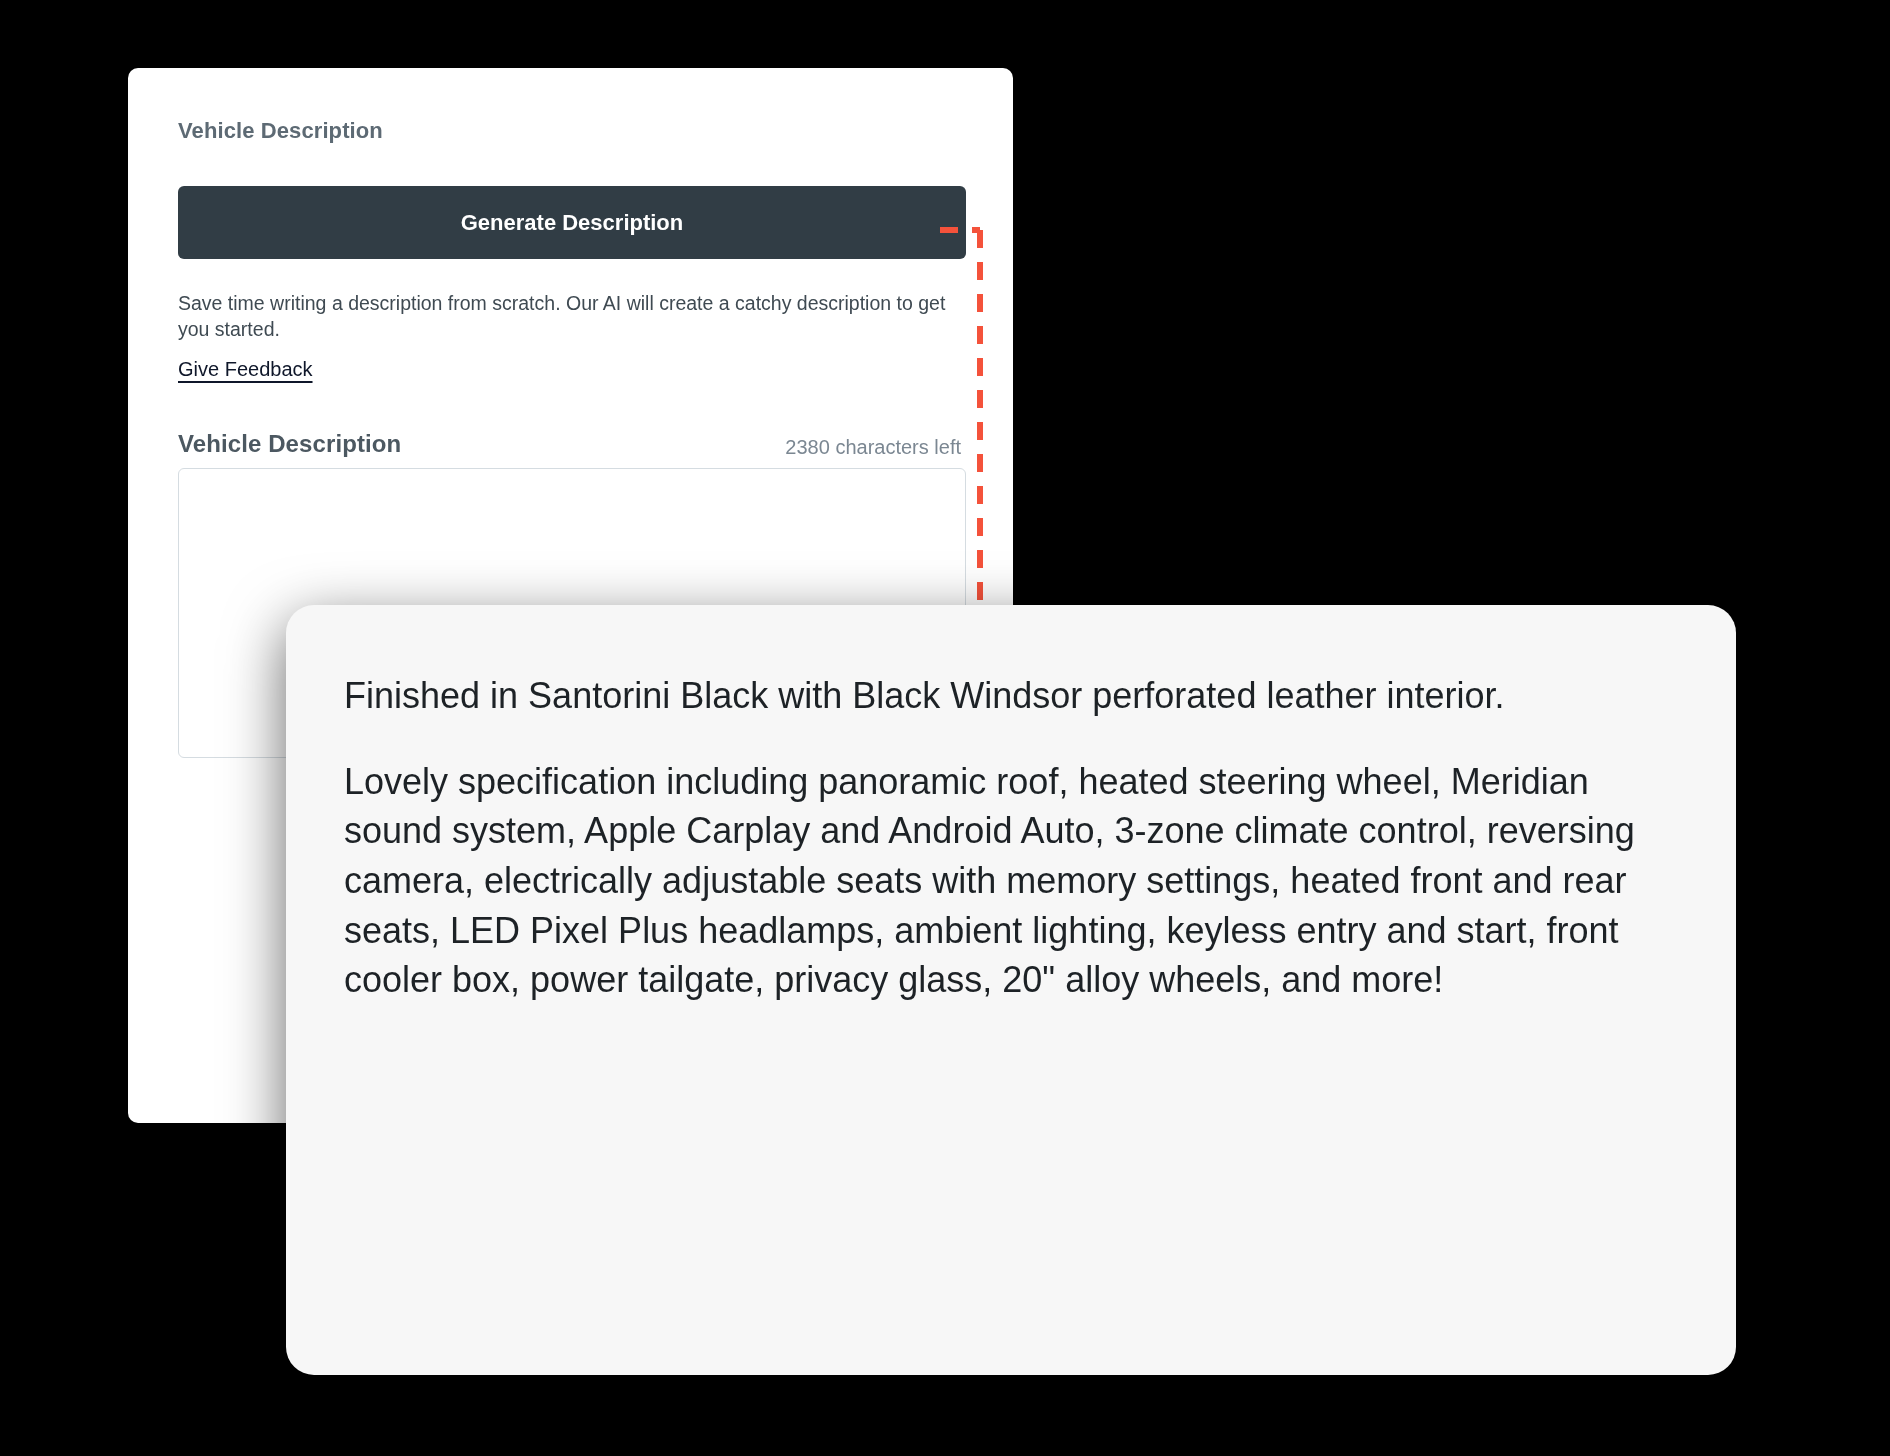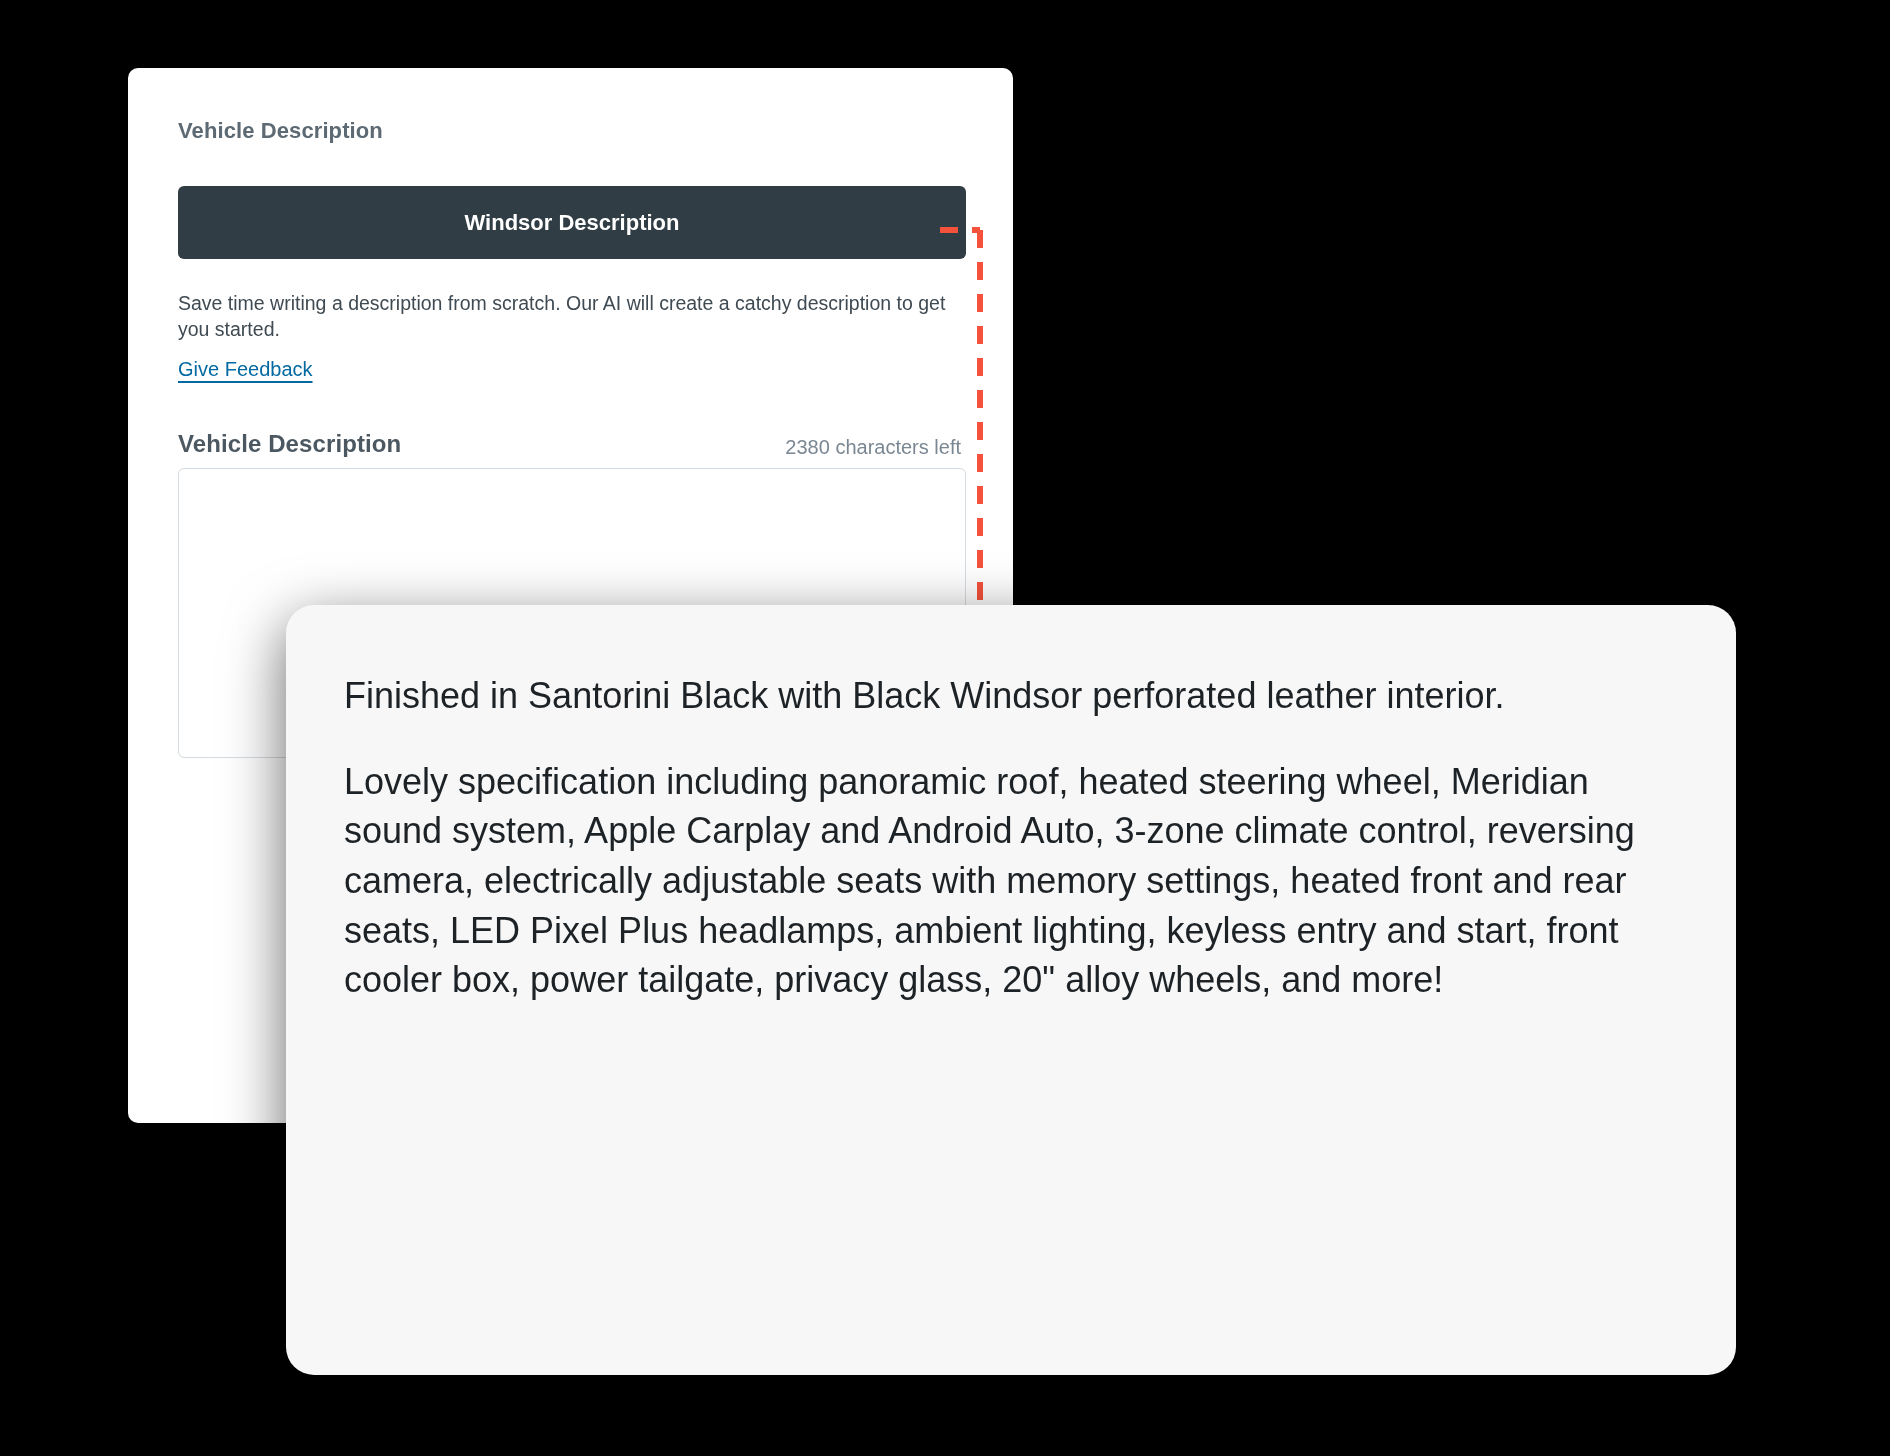--- a/index.html
+++ b/index.html
@@ -64,21 +64,21 @@
     font-size: 19.5px;
     line-height: 1.35;
     color: #3f4a52;
   }
 
   #feedback-link {
     position: absolute;
     left: 50px;
     top: 290px;
     font-size: 20px;
-    color: #0369a1;
+    color: #0f172a;
     text-decoration: underline;
     text-underline-offset: 5px;
     cursor: pointer;
   }
 
   #label-desc { left: 50px; top: 362px; font-size: 24px; color: #4c5861; }
 
   #char-count {
     position: absolute;
     right: 52px;
@@ -138,21 +138,21 @@
   }
   #result-card p:last-child { margin-bottom: 8px; }
 </style>
 </head>
 <body>
 
 <div id="form-card">
 
   <div class="section-label" id="label-top">Vehicle Description</div>
 
-  <button id="generate-btn">Windsor Description</button>
+  <button id="generate-btn">Generate Description</button>
 
   <div id="helper-text">Save time writing a description from scratch. Our AI will create a catchy description to get you started.</div>
 
   <a id="feedback-link" href="#">Give Feedback</a>
 
   <div class="section-label" id="label-desc">Vehicle Description</div>
 
   <div id="char-count">2380 characters left</div>
 
   <textarea id="desc-textarea" placeholder="" style=""></textarea>

